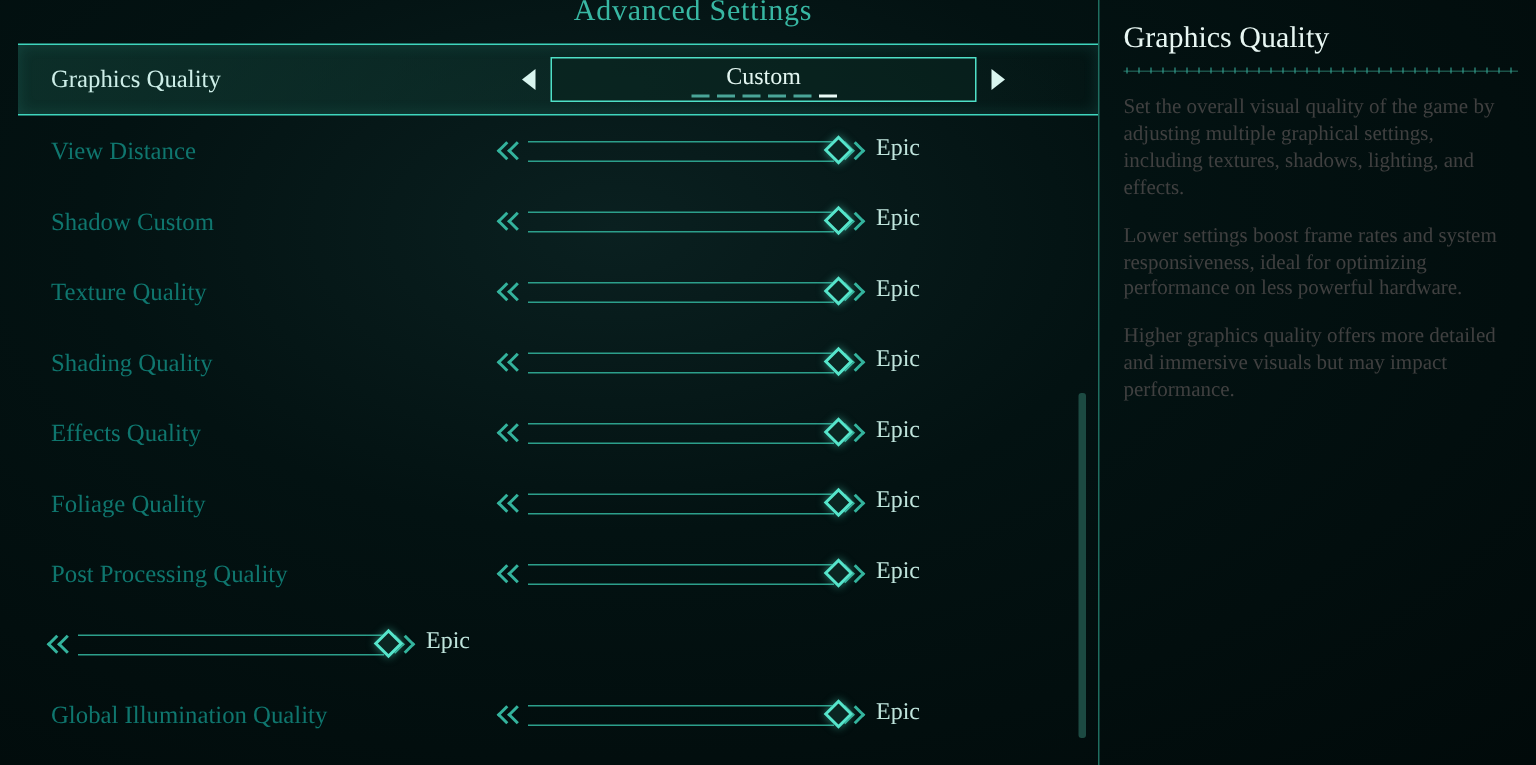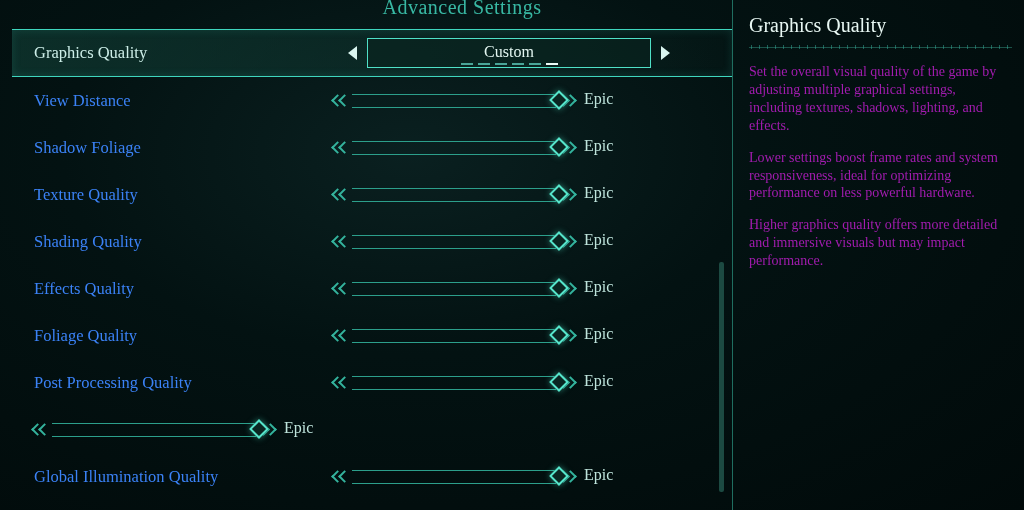--- a/index.html
+++ b/index.html
@@ -40,21 +40,21 @@
   .row.selected {
     background: linear-gradient(90deg, rgba(20,70,60,0.55), rgba(15,55,48,0.35) 70%, rgba(10,40,35,0.15));
     border-top: 1px solid #3fd6be;
     border-bottom: 1px solid #3fd6be;
     box-shadow: 0 0 10px rgba(60,210,185,0.15) inset;
     height: 48px;
   }
   .label {
     width: 300px;
     font-size: 16.5px;
-    color: #3b82f6;
+    color: #0f766e;
     font-weight: normal;
   }
   .row.selected .label { color: #cdeee8; }
   
   .dropdown-wrap {
     display: flex;
     align-items: center;
     gap: 10px;
     margin-left: 14px;
     justify-content: center;
@@ -182,21 +182,21 @@
         rgba(60,190,170,0.0) 3px 8px),
       linear-gradient(#205e53,#205e53);
     background-size: auto, 100% 1px;
     background-position: 0 0, 0 2px;
     background-repeat: repeat-x, no-repeat;
     opacity: 0.85;
   }
   .help p {
     font-size: 14px;
     line-height: 1.28;
-    color: #a21caf;
+    color: #404040;
     margin-bottom: 14px;
   }
 </style>
 </head>
 <body>
 
 <div class="main">
   <div class="section-title">Advanced Settings</div>
   <div class="rows" id="rows">
       <div class="row selected">
@@ -229,21 +229,21 @@
             <div class="sl-cap right">
               <div class="chev c1"></div>
               <div class="chev c2"></div>
             </div>
             <div class="thumb"></div>
           </div>
           <div class="val-label">Epic</div>
         </div>
       </div>
       <div class="row">
-        <div class="label">Shadow Foliage</div>
+        <div class="label">Shadow Custom</div>
         <div class="slider-wrap">
           <div class="slider">
             <div class="slider-track"></div>
             <div class="sl-cap left">
               <div class="chev c1"></div>
               <div class="chev c2"></div>
             </div>
             <div class="sl-cap right">
               <div class="chev c1"></div>
               <div class="chev c2"></div>

